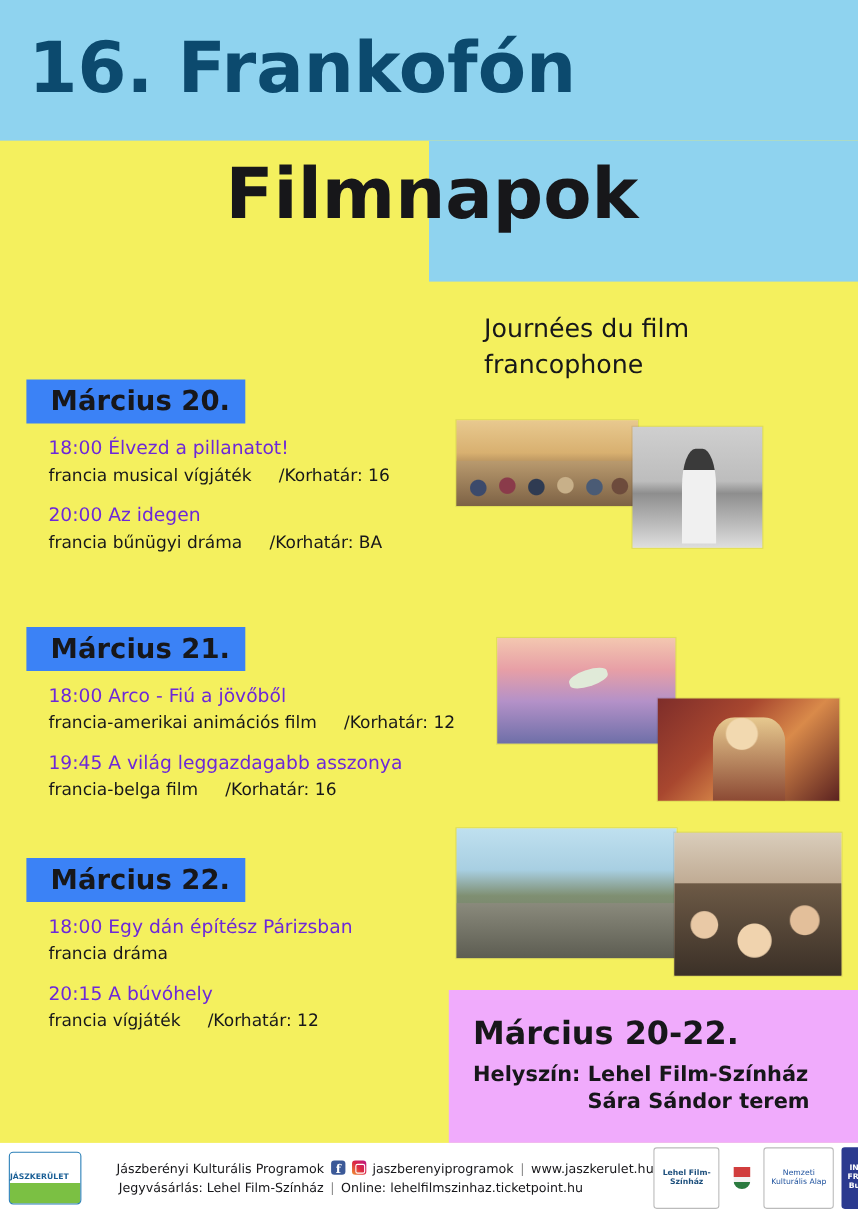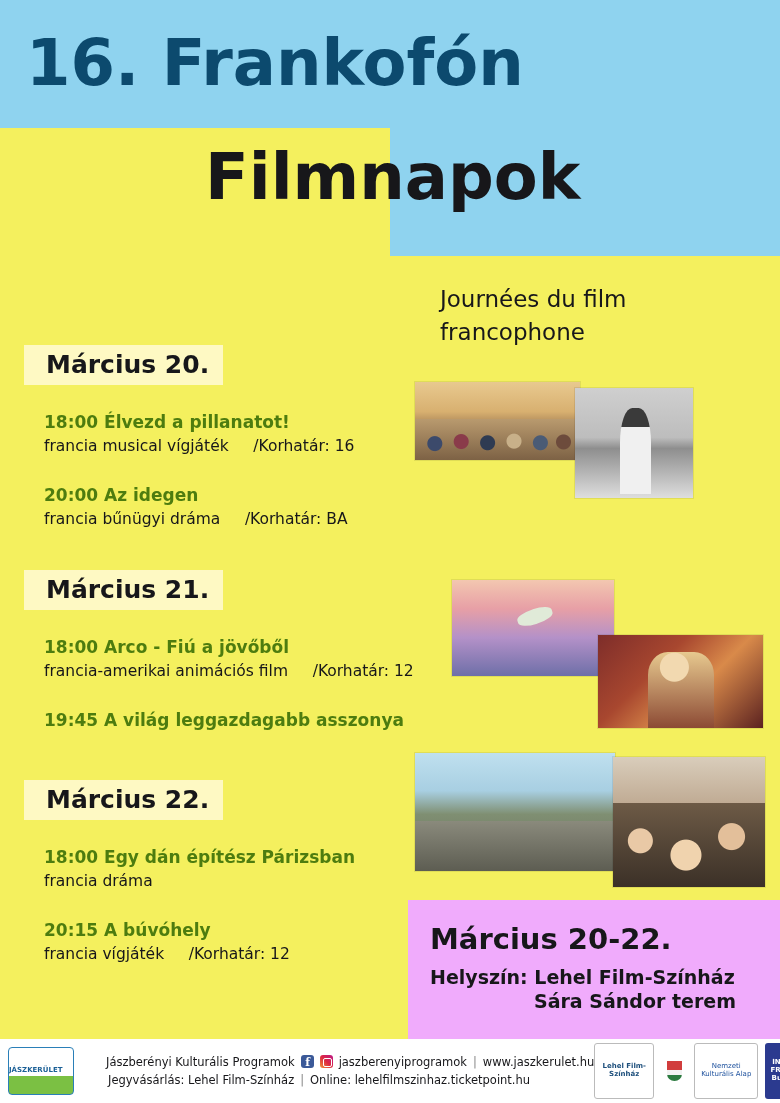--- a/index.html
+++ b/index.html
@@ -39,32 +39,31 @@
   .subtitle {
     position: absolute; left: 440px; top: 283px;
     font-size: 23px; font-weight: 400; color: #17171a;
     line-height: 1.45; width: 300px;
   }
 
   
   .day { position: absolute; left: 24px; width: 400px; }
   .day-head {
     display: inline-block;
-    background: #fef9c3;
+    background: #3b82f6;
     color: #17171a;
     font-size: 25px; font-weight: 700;
     padding: 5px 14px 6px 22px;
     margin-left: 0px;
   }
   .films { margin-top: 12px; padding-left: 20px; }
   .film { margin-bottom: 14px; }
   .film-title {
-    font-size: 17px; font-weight: 700; color: #4d7c0f;
+    font-size: 17px; font-weight: 400; color: #6d28d9;
     line-height: 1.35;
-    margin-top: 26px;
   }
   .film-meta {
     font-size: 15.5px; font-weight: 400; color: #17171a;
     line-height: 1.5; margin-top: 1px; white-space: pre;
   }
 
   #day0 { top: 345px; }
   #day1 { top: 570px; }
   #day2 { top: 780px; }
 
@@ -223,20 +222,21 @@
 
 <div class="day" id="day1">
   <div class="day-head">Március 21.</div>
   <div class="films">
     <div class="film">
       <div class="film-title">18:00 Arco - Fiú a jövőből</div>
       <div class="film-meta">francia-amerikai animációs film     /Korhatár: 12</div>
     </div>
     <div class="film">
       <div class="film-title">19:45 A világ leggazdagabb asszonya</div>
+      <div class="film-meta">francia-belga film     /Korhatár: 16</div>
     </div>
   </div>
 </div>
 
 <div class="day" id="day2">
   <div class="day-head">Március 22.</div>
   <div class="films">
     <div class="film">
       <div class="film-title">18:00 Egy dán építész Párizsban</div>
       <div class="film-meta">francia dráma</div>

